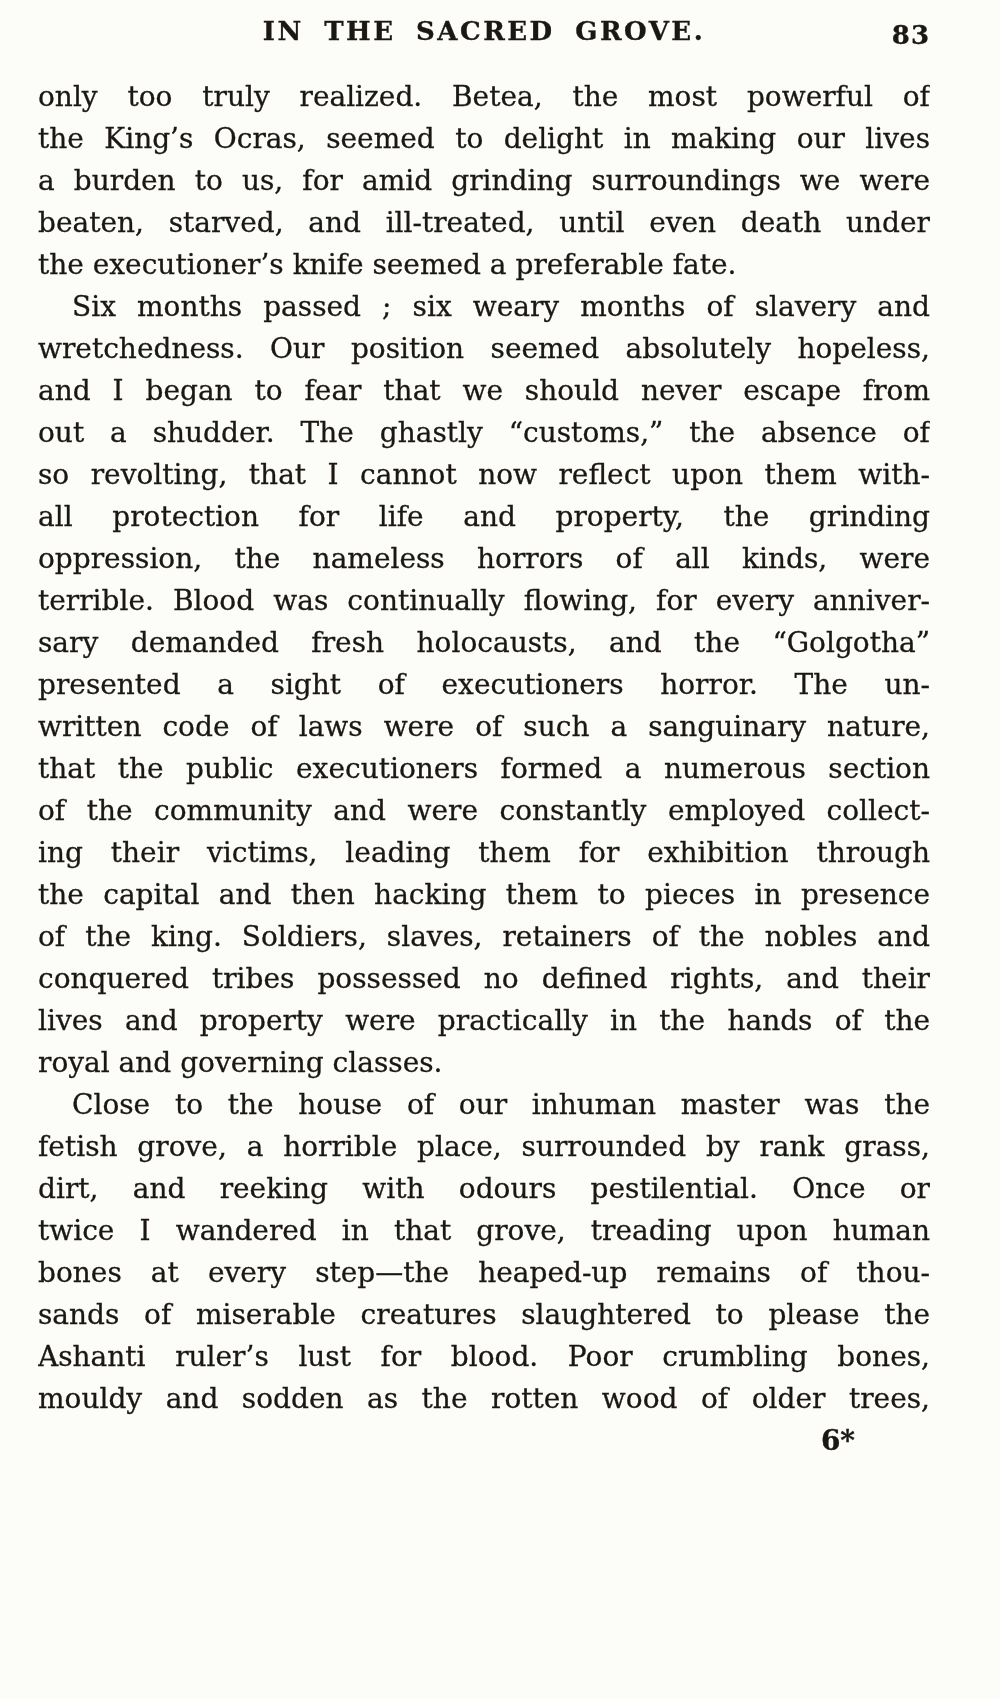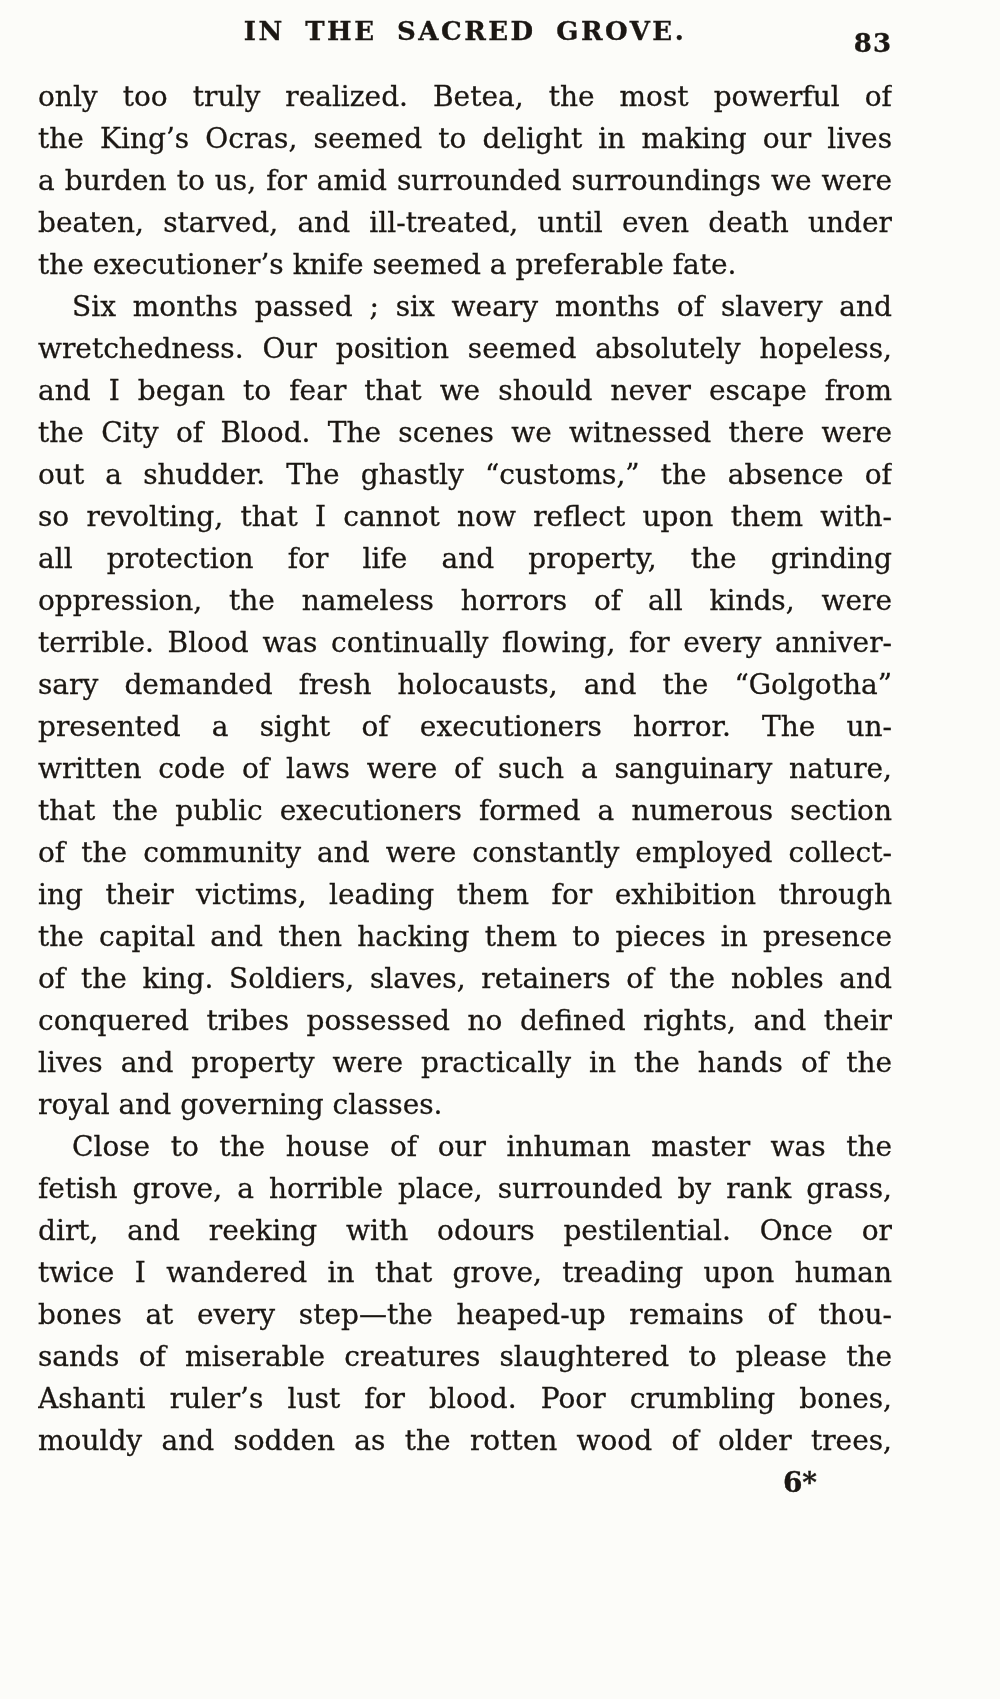--- a/index.html
+++ b/index.html
@@ -10,41 +10,41 @@
     background: #fcfcf9;
     color: #1b1713;
     font-family: "DejaVu Serif", "Liberation Serif", serif;
     position: relative;
     overflow: hidden;
     -webkit-text-stroke: 0.3px #1b1713;
   }
   .page {
     position: absolute;
     inset: 0;
-    padding: 16px 108px 0 38px;
+    padding: 16px 70px 0 38px;
   }
   .page-header {
     position: relative;
     height: 50px;
     font-weight: bold;
     font-size: 26px;
   }
   .header-title {
     position: absolute;
     left: 50%;
     top: 0;
     transform: translateX(-50%);
     letter-spacing: 2.5px;
     word-spacing: 9px;
     white-space: nowrap;
   }
   .page-number {
     position: absolute;
     right: 0;
-    top: 12px;
+    top: 4px;
     letter-spacing: 1px;
   }
   .page-body {
     margin-top: 10px;
     font-size: 28px;
     line-height: 42px;
   }
   .para { margin: 0; }
   .para.indent .line:first-child { text-indent: 34px; }
   .line {
@@ -70,29 +70,28 @@
 
   <header class="page-header">
     <span class="header-title">IN THE SACRED GROVE.</span>
     <span class="page-number">83</span>
   </header>
 
   <main class="page-body" id="body-container">
       <div class="para">
         <div class="line">only too truly realized. Betea, the most powerful of</div>
         <div class="line">the King’s Ocras, seemed to delight in making our lives</div>
-        <div class="line">a burden to us, for amid surrounded surroundings we were</div>
+        <div class="line">a burden to us, for amid grinding surroundings we were</div>
         <div class="line">beaten, starved, and ill-treated, until even death under</div>
         <div class="line flush">the executioner’s knife seemed a preferable fate.</div>
       </div>
       <div class="para indent">
         <div class="line">Six months passed ; six weary months of slavery and</div>
         <div class="line">wretchedness. Our position seemed absolutely hopeless,</div>
         <div class="line">and I began to fear that we should never escape from</div>
-        <div class="line">the City of Blood. The scenes we witnessed there were</div>
         <div class="line">out a shudder. The ghastly “customs,” the absence of</div>
         <div class="line">so revolting, that I cannot now reflect upon them with-</div>
         <div class="line">all protection for life and property, the grinding</div>
         <div class="line">oppression, the nameless horrors of all kinds, were</div>
         <div class="line">terrible. Blood was continually flowing, for every anniver-</div>
         <div class="line">sary demanded fresh holocausts, and the “Golgotha”</div>
         <div class="line">presented a sight of executioners horror. The un-</div>
         <div class="line">written code of laws were of such a sanguinary nature,</div>
         <div class="line">that the public executioners formed a numerous section</div>
         <div class="line">of the community and were constantly employed collect-</div>

